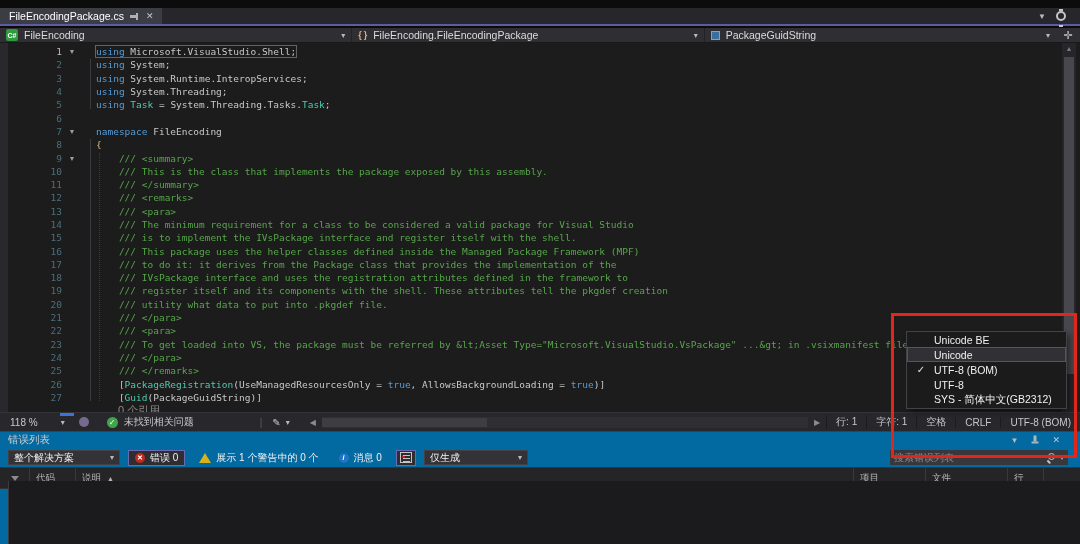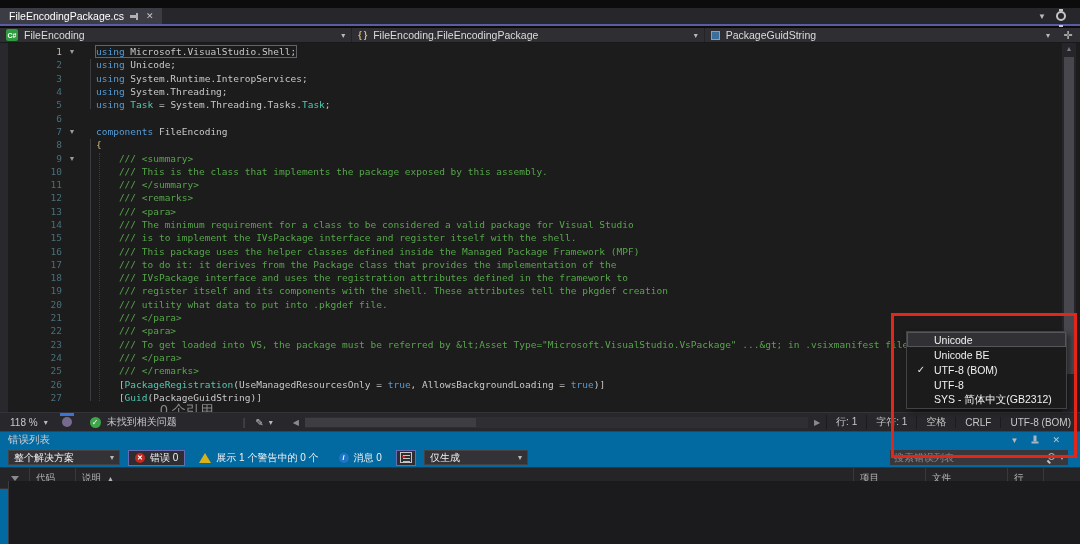--- a/index.html
+++ b/index.html
@@ -39,32 +39,32 @@
   .editor .leftstrip { position:absolute; left:0; top:0; width:8px; height:100%; background:#29292d; }
   .codewrap { position:absolute; left:0; top:2px; right:18px; }
   .cl { display:flex; height:13.3px; align-items:center; }
   .lnum { width:62px; text-align:right; font-family:"DejaVu Sans Mono", monospace; font-size:9.5px; color:#48707c; flex:none; }
   .cl.boxedline .lnum { color:#bcbcbc; }
   .fold { width:20px; text-align:center; color:#9b9b9b; font-size:7px; flex:none; }
   .ctext { white-space:pre; font-family:"DejaVu Sans Mono", monospace; font-size:9.5px; padding-left:14px; color:#c8c8c8; }
   .ctext .inner { display:inline-block; }
   .boxedline .inner { outline:1px solid #62626a; }
   .sk{color:#569cd6} .sn{color:#c8c8c8} .st{color:#4ec9b0} .sc{color:#56a64a} .sb{color:#d7ba7d}
-  .codelens { padding-left:118px; font-size:14px; color:#8a8a8a; height:13px; display:flex; align-items:center;margin-left:42px; }
+  .codelens { padding-left:118px; font-size:11px; color:#8a8a8a; height:13px; display:flex; align-items:center; }
   .guide-v { position:absolute; width:0; border-left:1px solid #3a3a40; }
   .guide-dot { position:absolute; width:0; border-left:1px dotted #3a3a40; }
   .vscroll { position:absolute; right:4px; top:0; width:14px; height:100%; background:#26262a; }
   .vscroll .up { position:absolute; top:2px; left:0; width:14px; text-align:center; color:#7a7a80; font-size:7px; }
   .vscroll .thumb { position:absolute; top:14px; left:2px; width:10px; height:86%; background:#47474d; }
 
   
   .edstatus { position:absolute; left:0; top:412px; width:1080px; height:19px; background:#28282c;
     border-top:1px solid #343438; display:flex; align-items:center; font-size:10px; color:#c8c8c8; }
   .edstatus > * { flex:none; }
-  .zoomctl { display:flex; align-items:center; gap:6px; padding:0 6px 0 10px; }
+  .zoomctl { display:flex; align-items:center; gap:23px; padding:0 6px 0 10px; }
   .bluemark { position:absolute; left:60px; top:0; width:14px; height:3px; background:#3b74d9; }
   .respond-icon { width:10px; height:10px; border-radius:50%; background:#8a7aa8; margin:0 8px; opacity:.8; }
   .health { display:flex; align-items:center; gap:6px; }
   .okcheck-icon { width:11px; height:11px; border-radius:50%; background:#3fa44a; color:#fff; font-size:8px;
     display:flex; align-items:center; justify-content:center; }
   .statussep { color:#5a5a60; margin:0 10px; }
   .cleanup { display:flex; align-items:center; gap:5px; }
   .pen-icon { color:#c5c5c5; font-size:10px; }
   .hsb-left, .hsb-right { color:#8a8a90; font-size:8px; padding:0 6px; }
   .hsb-left { margin-left:14px; }
@@ -164,21 +164,21 @@
     <div class="guide-dot" style="left:99px; top:110px; height:248px;"></div>
     <div class="codewrap" id="codewrap">
         <div class="cl boxedline">
           <span class="lnum">1</span>
           <span class="fold">▼</span>
           <span class="ctext"><span class="inner"><span class="sk">using </span><span class="sn">Microsoft.VisualStudio.Shell;</span></span></span>
         </div>
         <div class="cl">
           <span class="lnum">2</span>
           <span class="fold"></span>
-          <span class="ctext"><span class="inner"><span class="sk">using </span><span class="sn">Unicode;</span></span></span>
+          <span class="ctext"><span class="inner"><span class="sk">using </span><span class="sn">System;</span></span></span>
         </div>
         <div class="cl">
           <span class="lnum">3</span>
           <span class="fold"></span>
           <span class="ctext"><span class="inner"><span class="sk">using </span><span class="sn">System.Runtime.InteropServices;</span></span></span>
         </div>
         <div class="cl">
           <span class="lnum">4</span>
           <span class="fold"></span>
           <span class="ctext"><span class="inner"><span class="sk">using </span><span class="sn">System.Threading;</span></span></span>
@@ -189,21 +189,21 @@
           <span class="ctext"><span class="inner"><span class="sk">using </span><span class="st">Task</span><span class="sn"> = System.Threading.Tasks.</span><span class="st">Task</span><span class="sn">;</span></span></span>
         </div>
         <div class="cl">
           <span class="lnum">6</span>
           <span class="fold"></span>
           <span class="ctext"><span class="inner"></span></span>
         </div>
         <div class="cl">
           <span class="lnum">7</span>
           <span class="fold">▼</span>
-          <span class="ctext"><span class="inner"><span class="sk">components </span><span class="sn">FileEncoding</span></span></span>
+          <span class="ctext"><span class="inner"><span class="sk">namespace </span><span class="sn">FileEncoding</span></span></span>
         </div>
         <div class="cl">
           <span class="lnum">8</span>
           <span class="fold"></span>
           <span class="ctext"><span class="inner"><span class="sb">{</span></span></span>
         </div>
         <div class="cl">
           <span class="lnum">9</span>
           <span class="fold">▼</span>
           <span class="ctext"><span class="inner"><span class="sc">    /// &lt;summary&gt;</span></span></span>
@@ -394,29 +394,29 @@
         </div>
       <div class="hcell" style="width:36px;">
           <span>行</span>
         </div>
       <div class="hcell" style="flex:1; border-right:none;"></div>
     </div>
     <div class="ep-content"></div>
   </div>
 
   <div class="encmenu" id="encmenu">
+      <div class="mi">
+        <span class="chk"></span>
+        <span>Unicode BE</span>
+      </div>
       <div class="mi hovered">
         <span class="chk"></span>
         <span>Unicode</span>
       </div>
       <div class="mi">
-        <span class="chk"></span>
-        <span>Unicode BE</span>
-      </div>
-      <div class="mi">
         <span class="chk">✓</span>
         <span>UTF-8 (BOM)</span>
       </div>
       <div class="mi">
         <span class="chk"></span>
         <span>UTF-8</span>
       </div>
       <div class="mi">
         <span class="chk"></span>
         <span>SYS - 简体中文(GB2312)</span>

